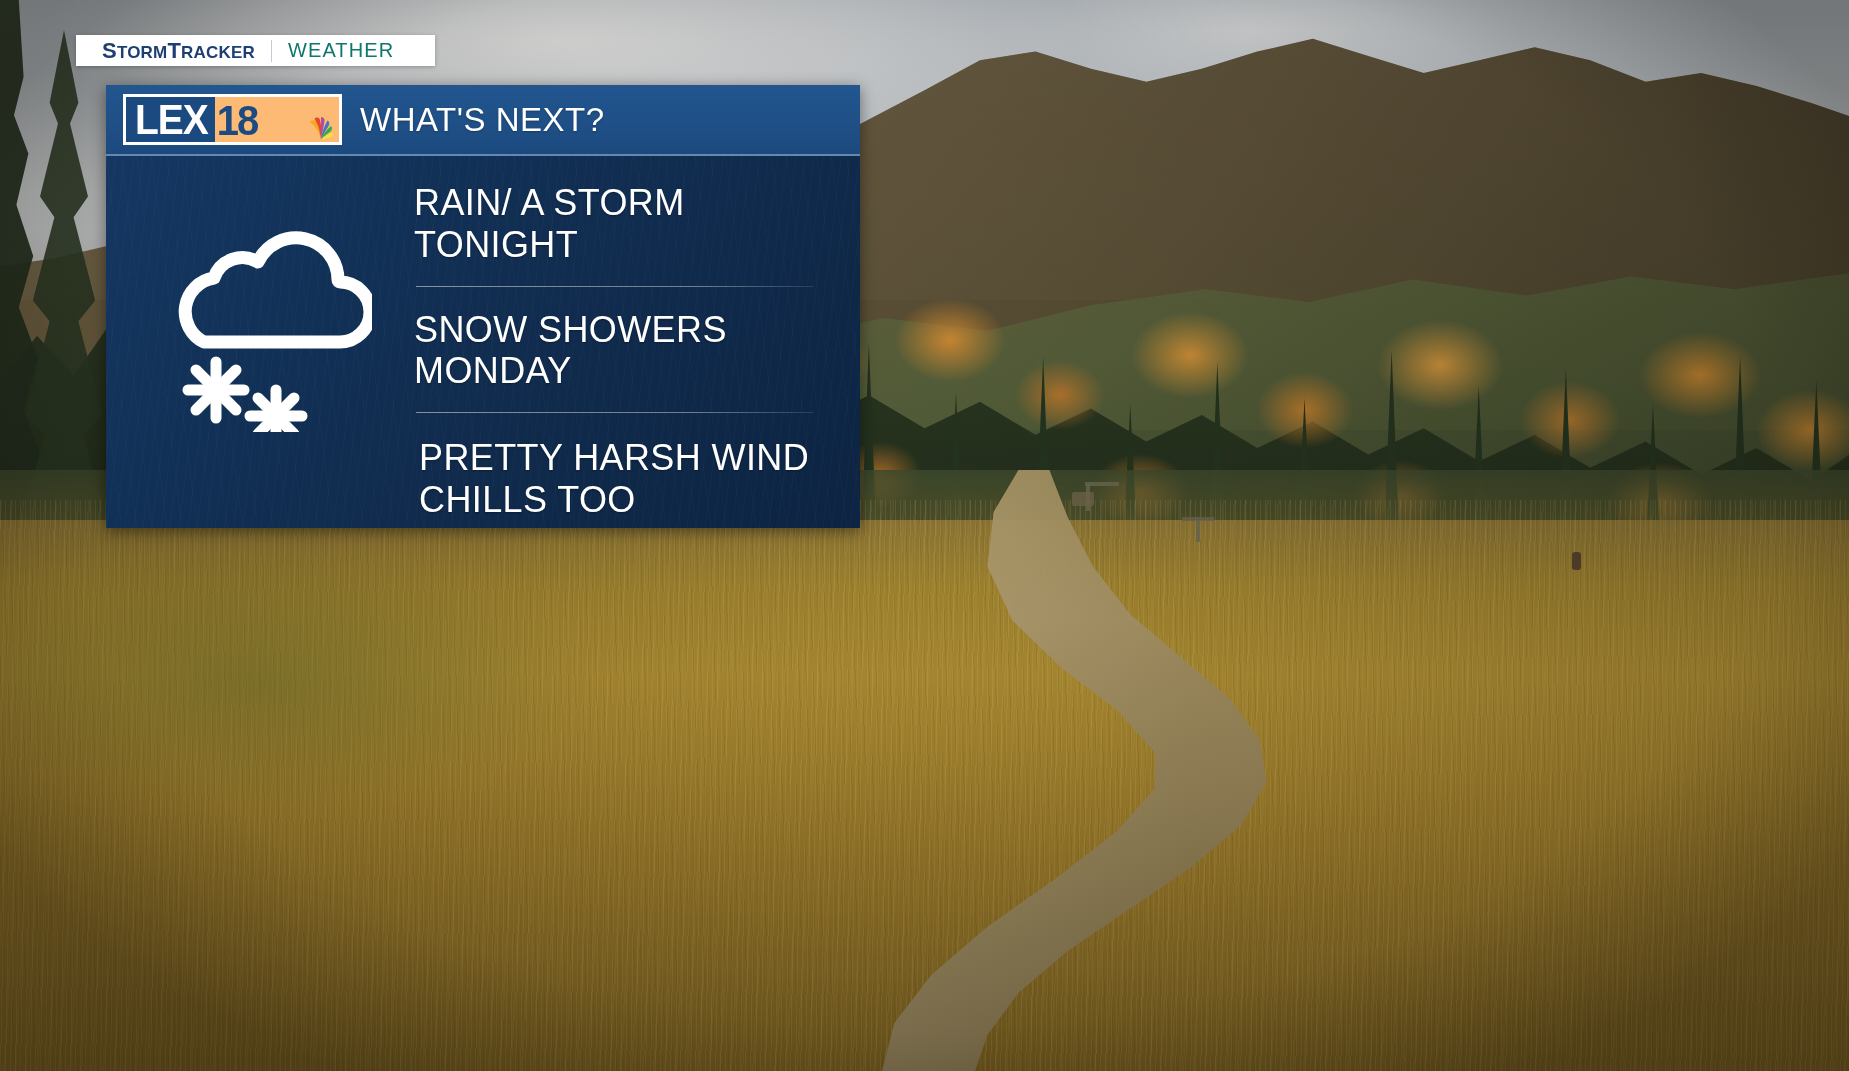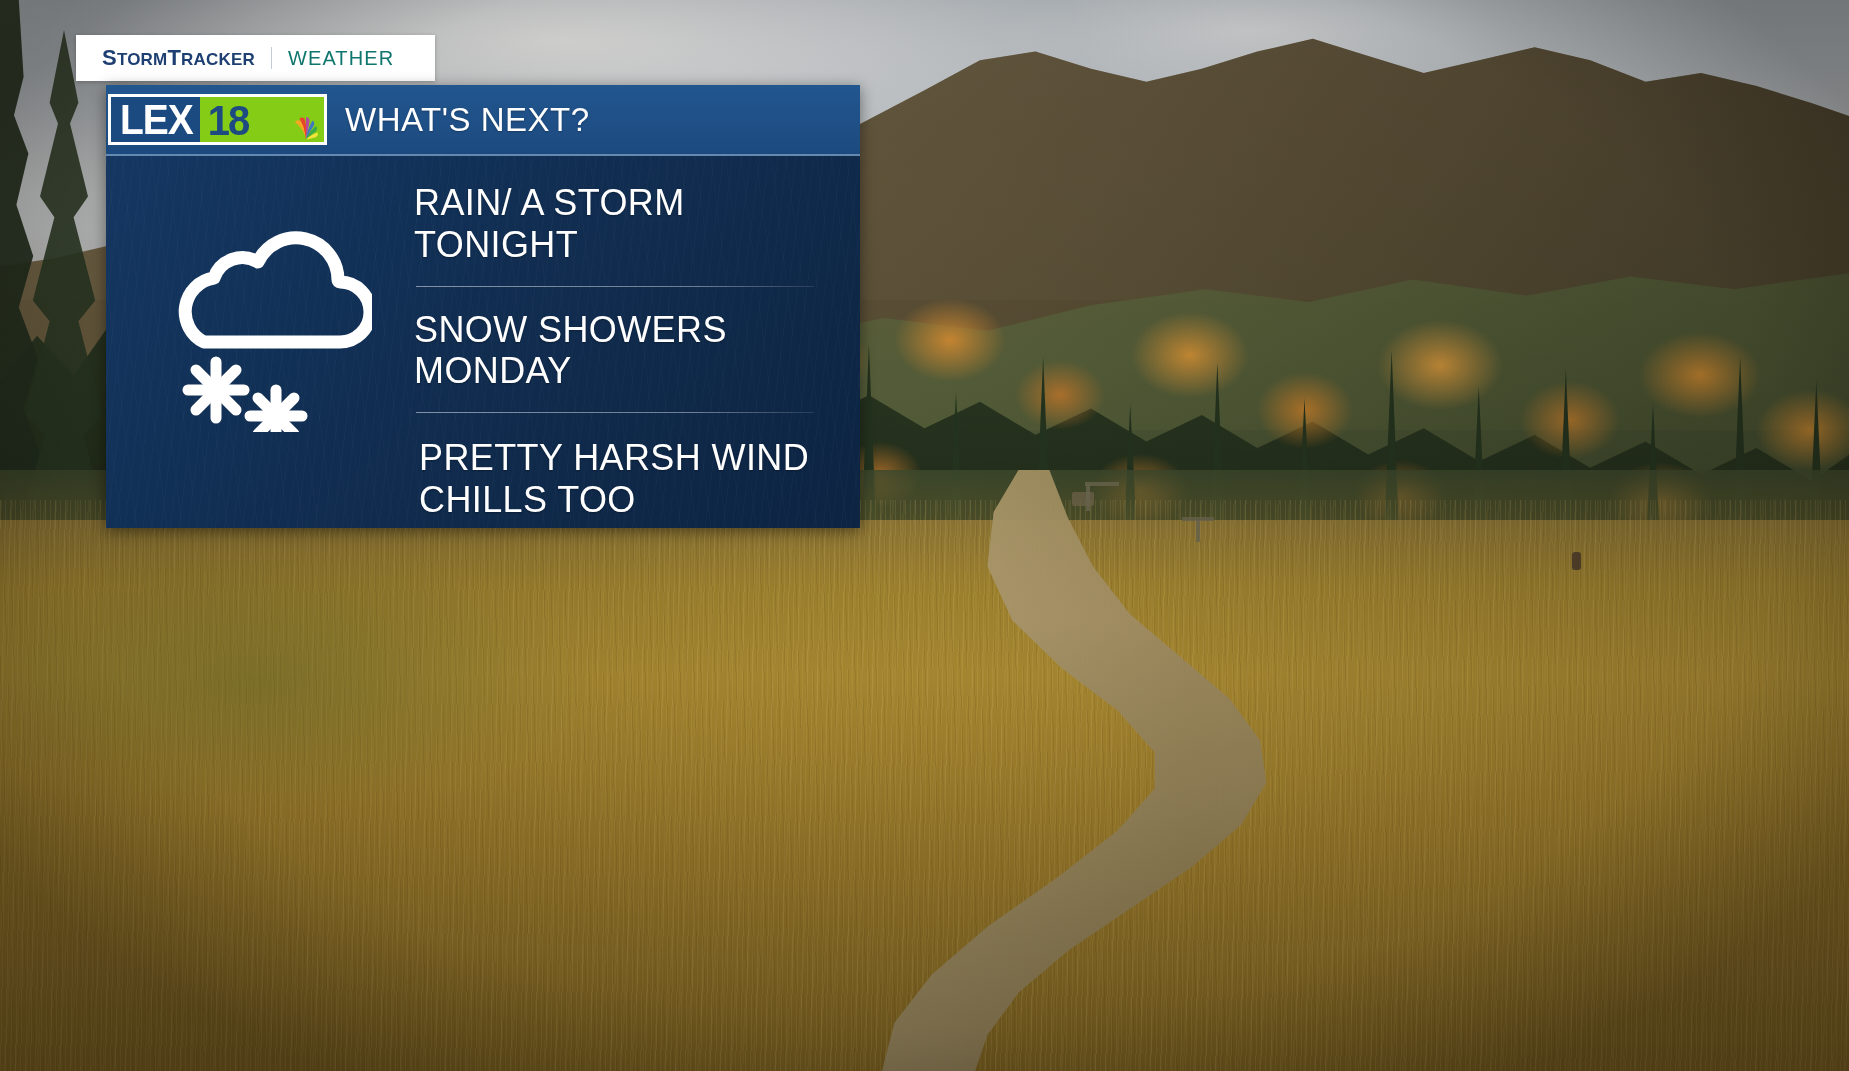--- a/index.html
+++ b/index.html
@@ -185,21 +185,21 @@
     position: absolute; inset: 0;
     background:
       radial-gradient(ellipse 1100px 700px at 50% 45%, rgba(0,0,0,0) 0%, rgba(20,16,8,0.22) 78%, rgba(16,12,6,0.42) 100%);
     pointer-events: none;
   }
 
   
   .st-tab {
     position: absolute;
     left: 76px; top: 35px;
-    width: 359px; height: 46px;
+    width: 359px; height: 31px;
     background: #ffffff;
     display: flex; align-items: center;
     padding-left: 26px;
     box-sizing: border-box;
     box-shadow: 0 1px 4px rgba(0,0,0,0.25);
   }
   .st-brand {
     color: #1d3f72;
     font-weight: bold;
     font-size: 22px;
@@ -243,21 +243,21 @@
     background: linear-gradient(180deg, #1f5governs 0%, #1d4f87 100%);
     background: linear-gradient(180deg, #22568f 0%, #1c4a7f 100%);
     display: flex; align-items: center;
     border-bottom: 2px solid rgba(255,255,255,0.30);
     box-sizing: border-box;
   }
 
   
   .logo {
     position: relative;
-    margin-left: 2px;
+    margin-left: 17px;
     width: 219px; height: 51px;
     border: 3px solid #ffffff;
     box-sizing: border-box;
     background: #1b4a80;
     display: flex; align-items: stretch;
     overflow: hidden;
   }
   .logo-lex {
     flex: 0 0 auto;
     display: flex; align-items: center;
@@ -265,24 +265,24 @@
     color: #ffffff;
     font-weight: bold;
     font-size: 39px;
     letter-spacing: -1px;
     line-height: 1;
     font-family: "Liberation Sans", sans-serif;
     transform: scaleY(1.08);
   }
   .logo-18 {
     flex: 1 1 auto;
-    background: #84cc16;
+    background: #fdba74;
     position: relative;
     display: flex; align-items: center;
-    padding-left: 8px;
+    padding-left: 2px;
   }
   .logo-18 .num {
     color: #1d4a80;
     font-weight: bold;
     font-size: 40px;
     letter-spacing: -2px;
     line-height: 1;
     transform: scaleY(1.08);
   }
   .peacock {

